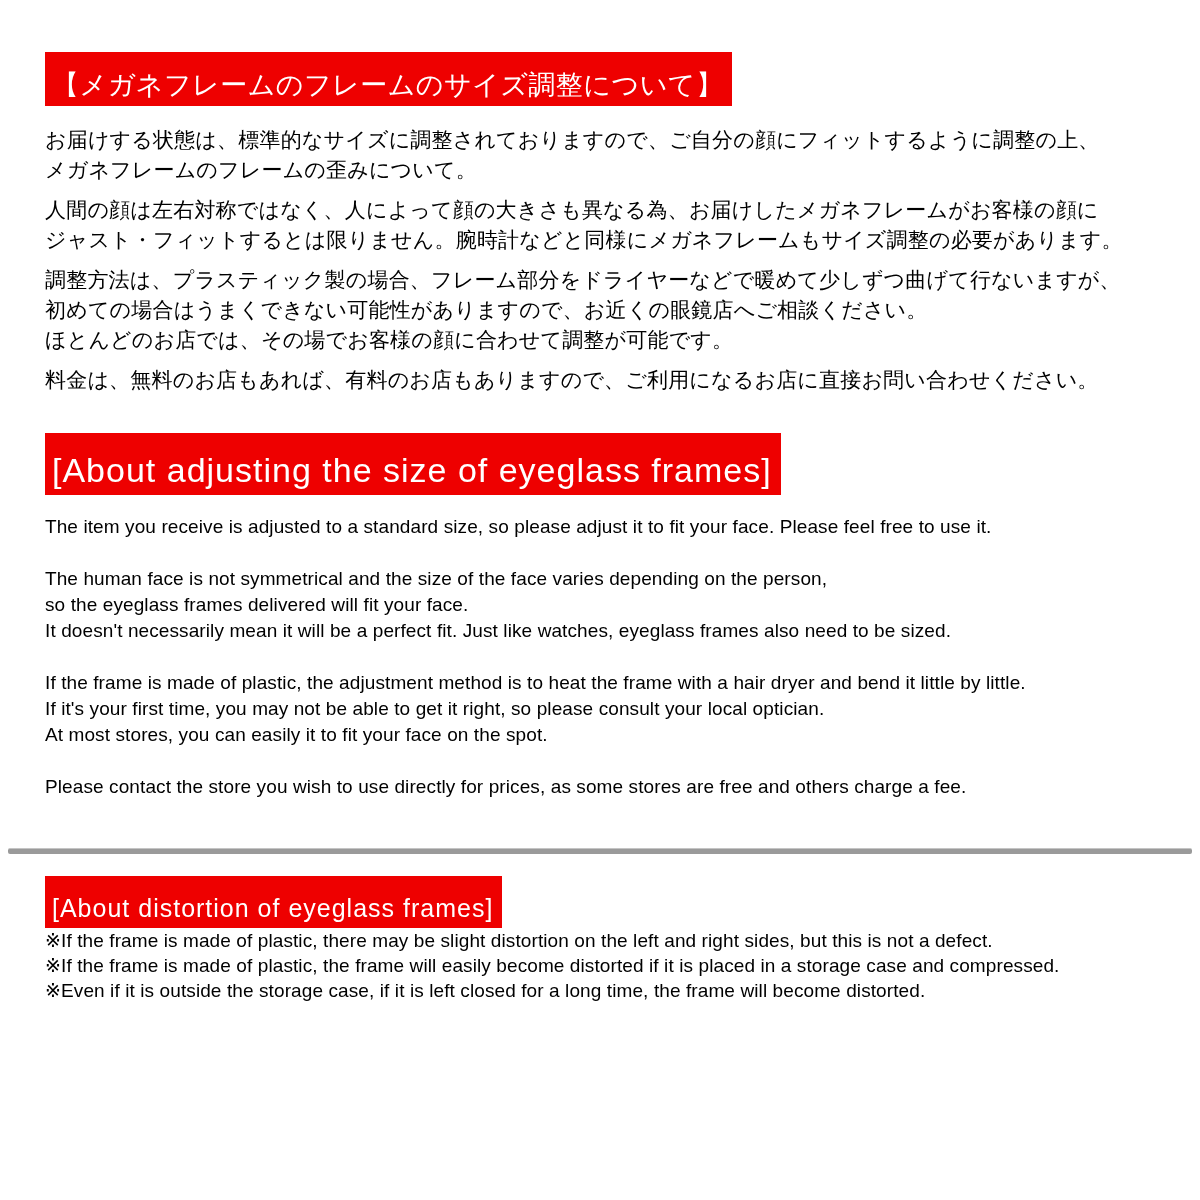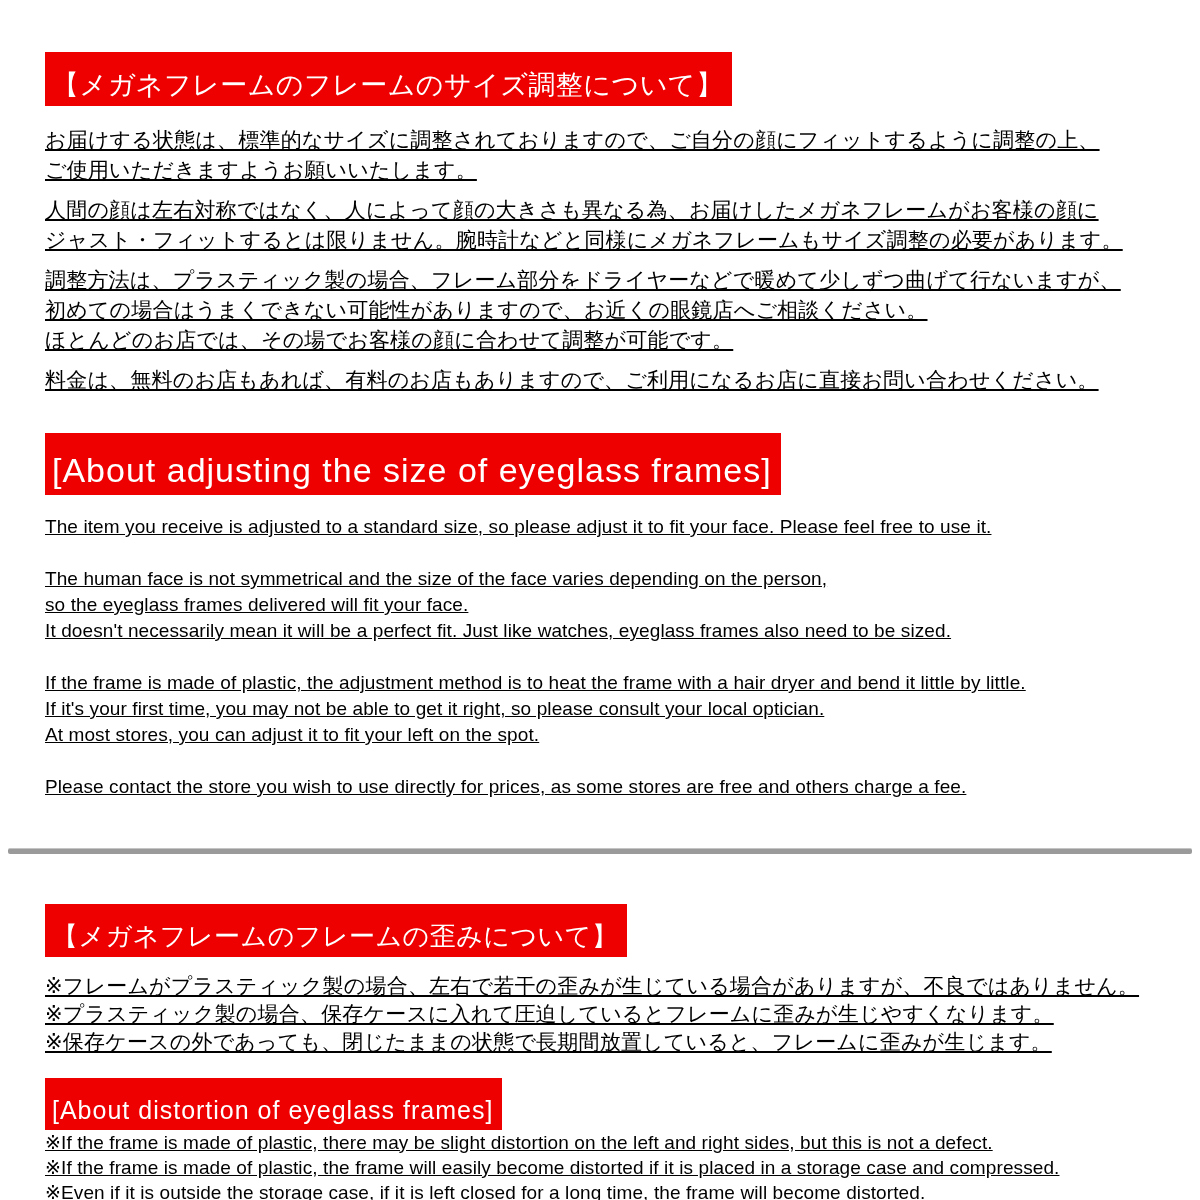--- a/index.html
+++ b/index.html
@@ -62,33 +62,33 @@
     line-height: 25px;
     letter-spacing: 0.1px;
   }
   .divider {
     height: 5px;
     background: var(--divider, #9a9a9a);
     border-top: 1px solid #c4c4c4;
     border-radius: 2px;
     margin: 48px 8px 0 8px;
   }
-  .line { display: block; text-decoration: underline; }
+  .line { display: block; }
 </style>
 </head>
 <body>
 
 <div class="page">
 
   <section class="block">
     <h2 class="banner banner-ja-lg">【メガネフレームのフレームのサイズ調整について】</h2>
 
     <p class="ja-par first">
       <span class="line">お届けする状態は、標準的なサイズに調整されておりますので、ご自分の顔にフィットするように調整の上、</span>
-      <span class="line">ご使用いただきますようお願いいたします。</span>
+      <span class="line">メガネフレームのフレームの歪みについて。</span>
     </p>
 
     <p class="ja-par">
       <span class="line">人間の顔は左右対称ではなく、人によって顔の大きさも異なる為、お届けしたメガネフレームがお客様の顔に</span>
       <span class="line">ジャスト・フィットするとは限りません。腕時計などと同様にメガネフレームもサイズ調整の必要があります。</span>
     </p>
 
     <p class="ja-par">
       <span class="line">調整方法は、プラスティック製の場合、フレーム部分をドライヤーなどで暖めて少しずつ曲げて行ないますが、</span>
       <span class="line">初めての場合はうまくできない可能性がありますので、お近くの眼鏡店へご相談ください。</span>
@@ -109,39 +109,30 @@
 
     <p class="en-par sp">
       <span class="line">The human face is not symmetrical and the size of the face varies depending on the person,</span>
       <span class="line">so the eyeglass frames delivered will fit your face.</span>
       <span class="line">It doesn't necessarily mean it will be a perfect fit. Just like watches, eyeglass frames also need to be sized.</span>
     </p>
 
     <p class="en-par sp">
       <span class="line">If the frame is made of plastic, the adjustment method is to heat the frame with a hair dryer and bend it little by little.</span>
       <span class="line">If it's your first time, you may not be able to get it right, so please consult your local optician.</span>
-      <span class="line">At most stores, you can adjust it to fit your left on the spot.</span>
+      <span class="line">At most stores, you can easily it to fit your face on the spot.</span>
     </p>
 
     <p class="en-par sp">
       <span class="line">Please contact the store you wish to use directly for prices, as some stores are free and others charge a fee.</span>
     </p>
   </section>
 
   <div class="divider"></div>
 
-  <section class="block">
-    <h2 class="banner banner-ja-sm">【メガネフレームのフレームの歪みについて】</h2>
-
-    <p class="ja-bullets">
-      <span class="line">※フレームがプラスティック製の場合、左右で若干の歪みが生じている場合がありますが、不良ではありません。</span>
-      <span class="line">※プラスティック製の場合、保存ケースに入れて圧迫しているとフレームに歪みが生じやすくなります。</span>
-      <span class="line">※保存ケースの外であっても、閉じたままの状態で長期間放置していると、フレームに歪みが生じます。</span>
-    </p>
-  </section>
 
   <section class="block">
     <h2 class="banner banner-en-sm">[About distortion of eyeglass frames]</h2>
 
     <p class="en-bullets">
       <span class="line">※If the frame is made of plastic, there may be slight distortion on the left and right sides, but this is not a defect.</span>
       <span class="line">※If the frame is made of plastic, the frame will easily become distorted if it is placed in a storage case and compressed.</span>
       <span class="line">※Even if it is outside the storage case, if it is left closed for a long time, the frame will become distorted.</span>
     </p>
   </section>

